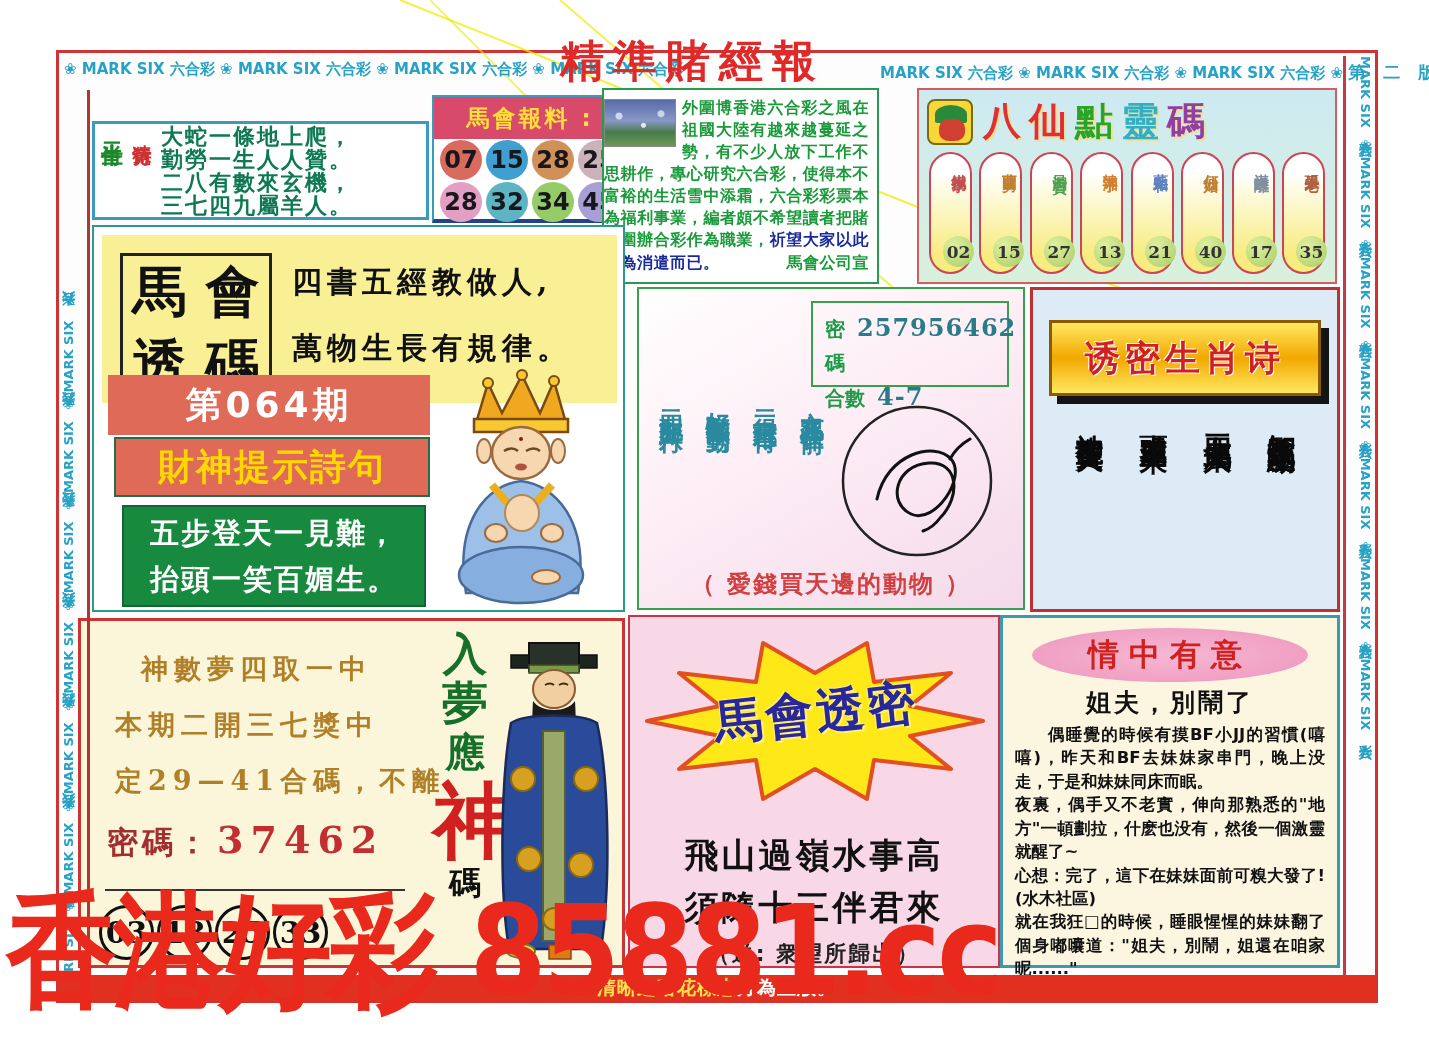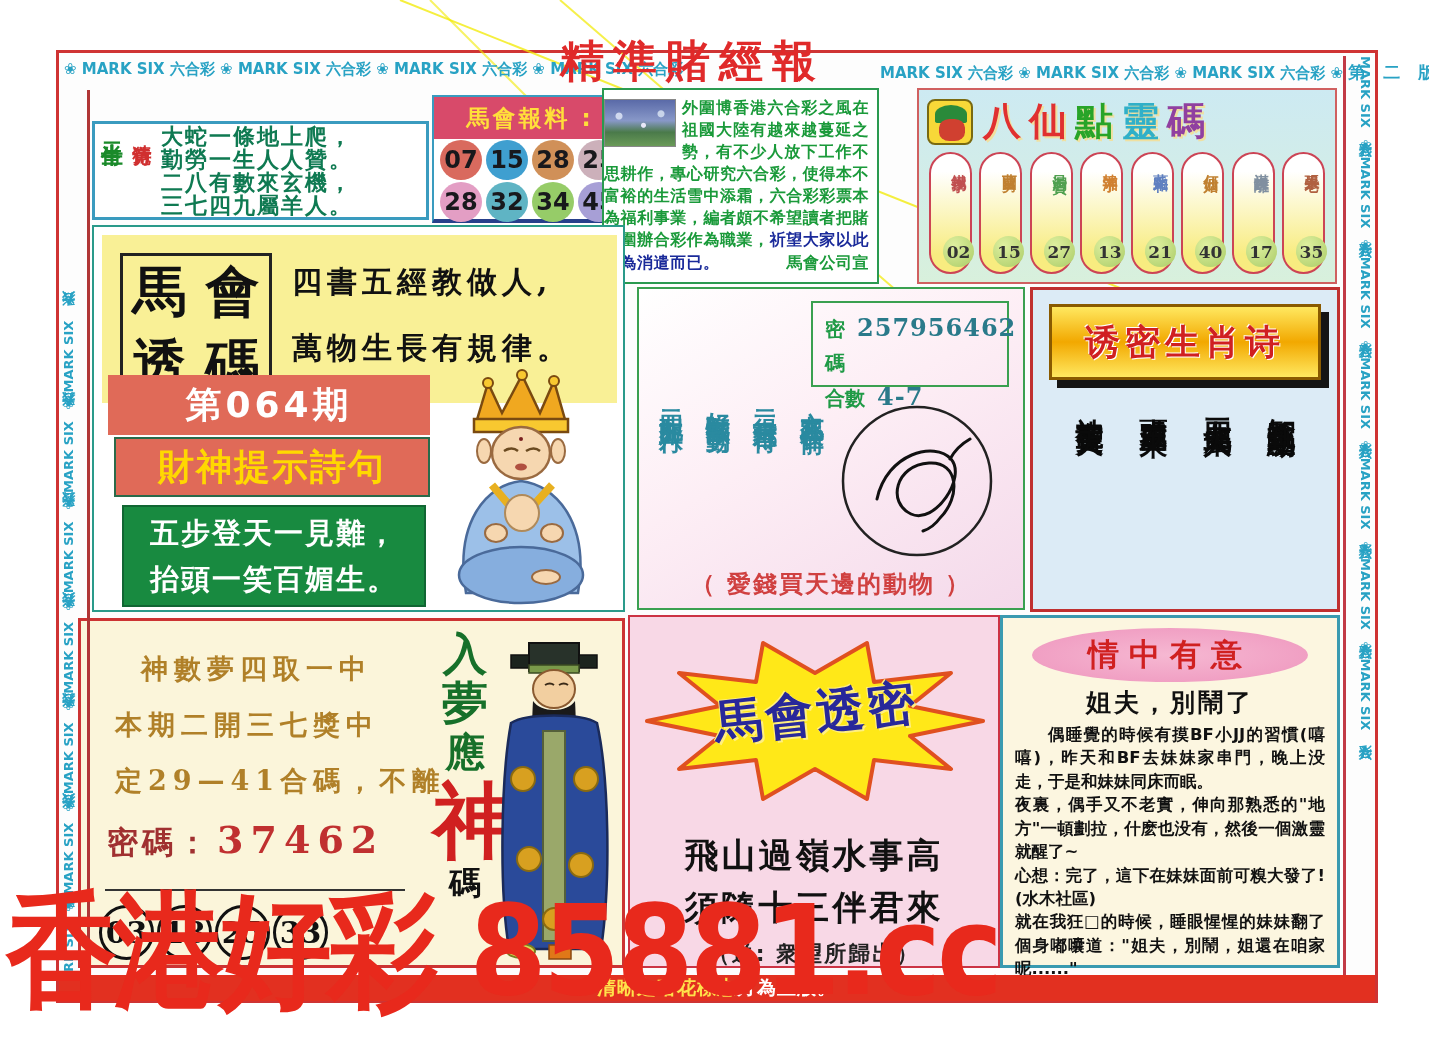--- a/index.html
+++ b/index.html
@@ -131,21 +131,21 @@
   .xuanji-cols { position:absolute; left:16px; top:104px; display:flex; gap:15px; }
   .xuanji-cols .vtext { font-size:24px; font-weight:bold; color:#2a8aa0; height:196px;
                         letter-spacing:3px; }
   .scribble { position:absolute; right:26px; top:112px; }
   .xuanji-hint { position:absolute; left:0; bottom:8px; width:100%; text-align:center;
                  color:#d04040; font-weight:bold; font-size:24px; letter-spacing:2px; }
 
   
   .sx-box { left:1030px; top:287px; width:310px; height:325px; background:#dcebf6;
             border:3px solid #c03030; }
-  .sx-plaque { position:relative; width:272px; height:76px; margin:14px auto 6px auto; }
+  .sx-plaque { position:relative; width:272px; height:76px; margin:30px auto 6px auto; }
   .sx-plaque .shadow { position:absolute; left:8px; top:8px; width:100%; height:100%; background:#141414; }
   .sx-plaque .gold { position:absolute; left:0; top:0; width:100%; height:100%;
             background:linear-gradient(180deg,#ffe860 0%,#f2a800 50%,#ffe860 100%);
             border:3px solid #8a5a00; display:flex; align-items:center; justify-content:center; }
   .sx-plaque .gold span { color:#d02020; font-weight:bold; font-size:35px; letter-spacing:5px;
             text-shadow:1px 1px 0 #fff, -1px -1px 0 #fff; }
   .sx-cols { display:flex; justify-content:center; gap:26px; margin-top:16px; }
   .sx-cols .vtext { font-family:"DejaVu Serif", serif; font-weight:bold; font-size:28px; color:#0a0a0a;
                     height:208px; letter-spacing:2px; }
 

